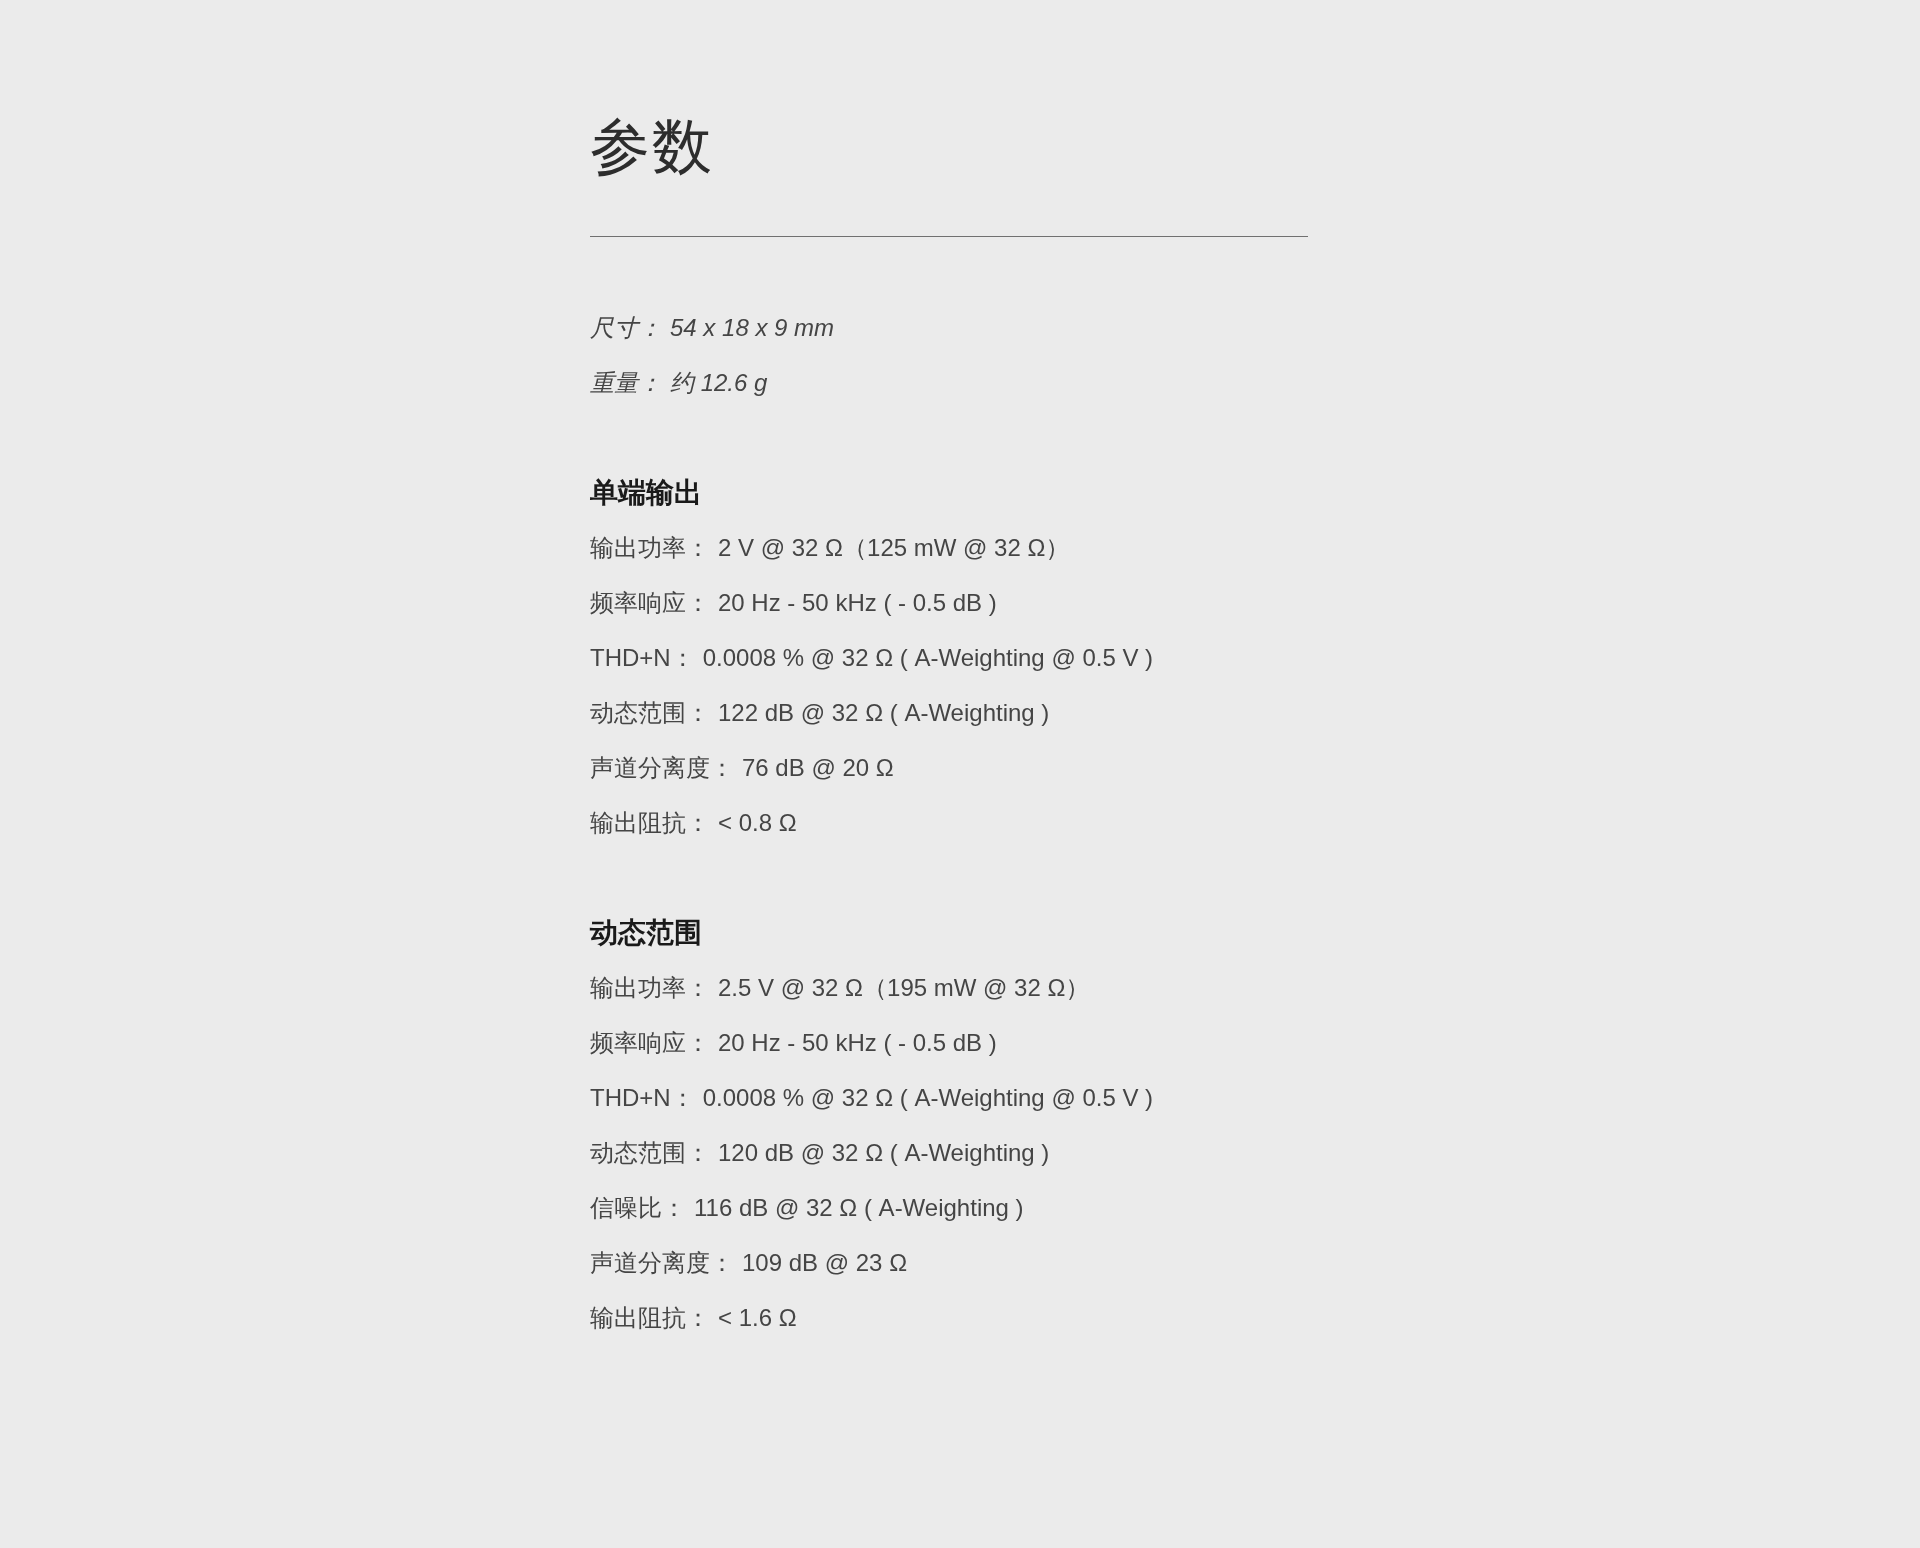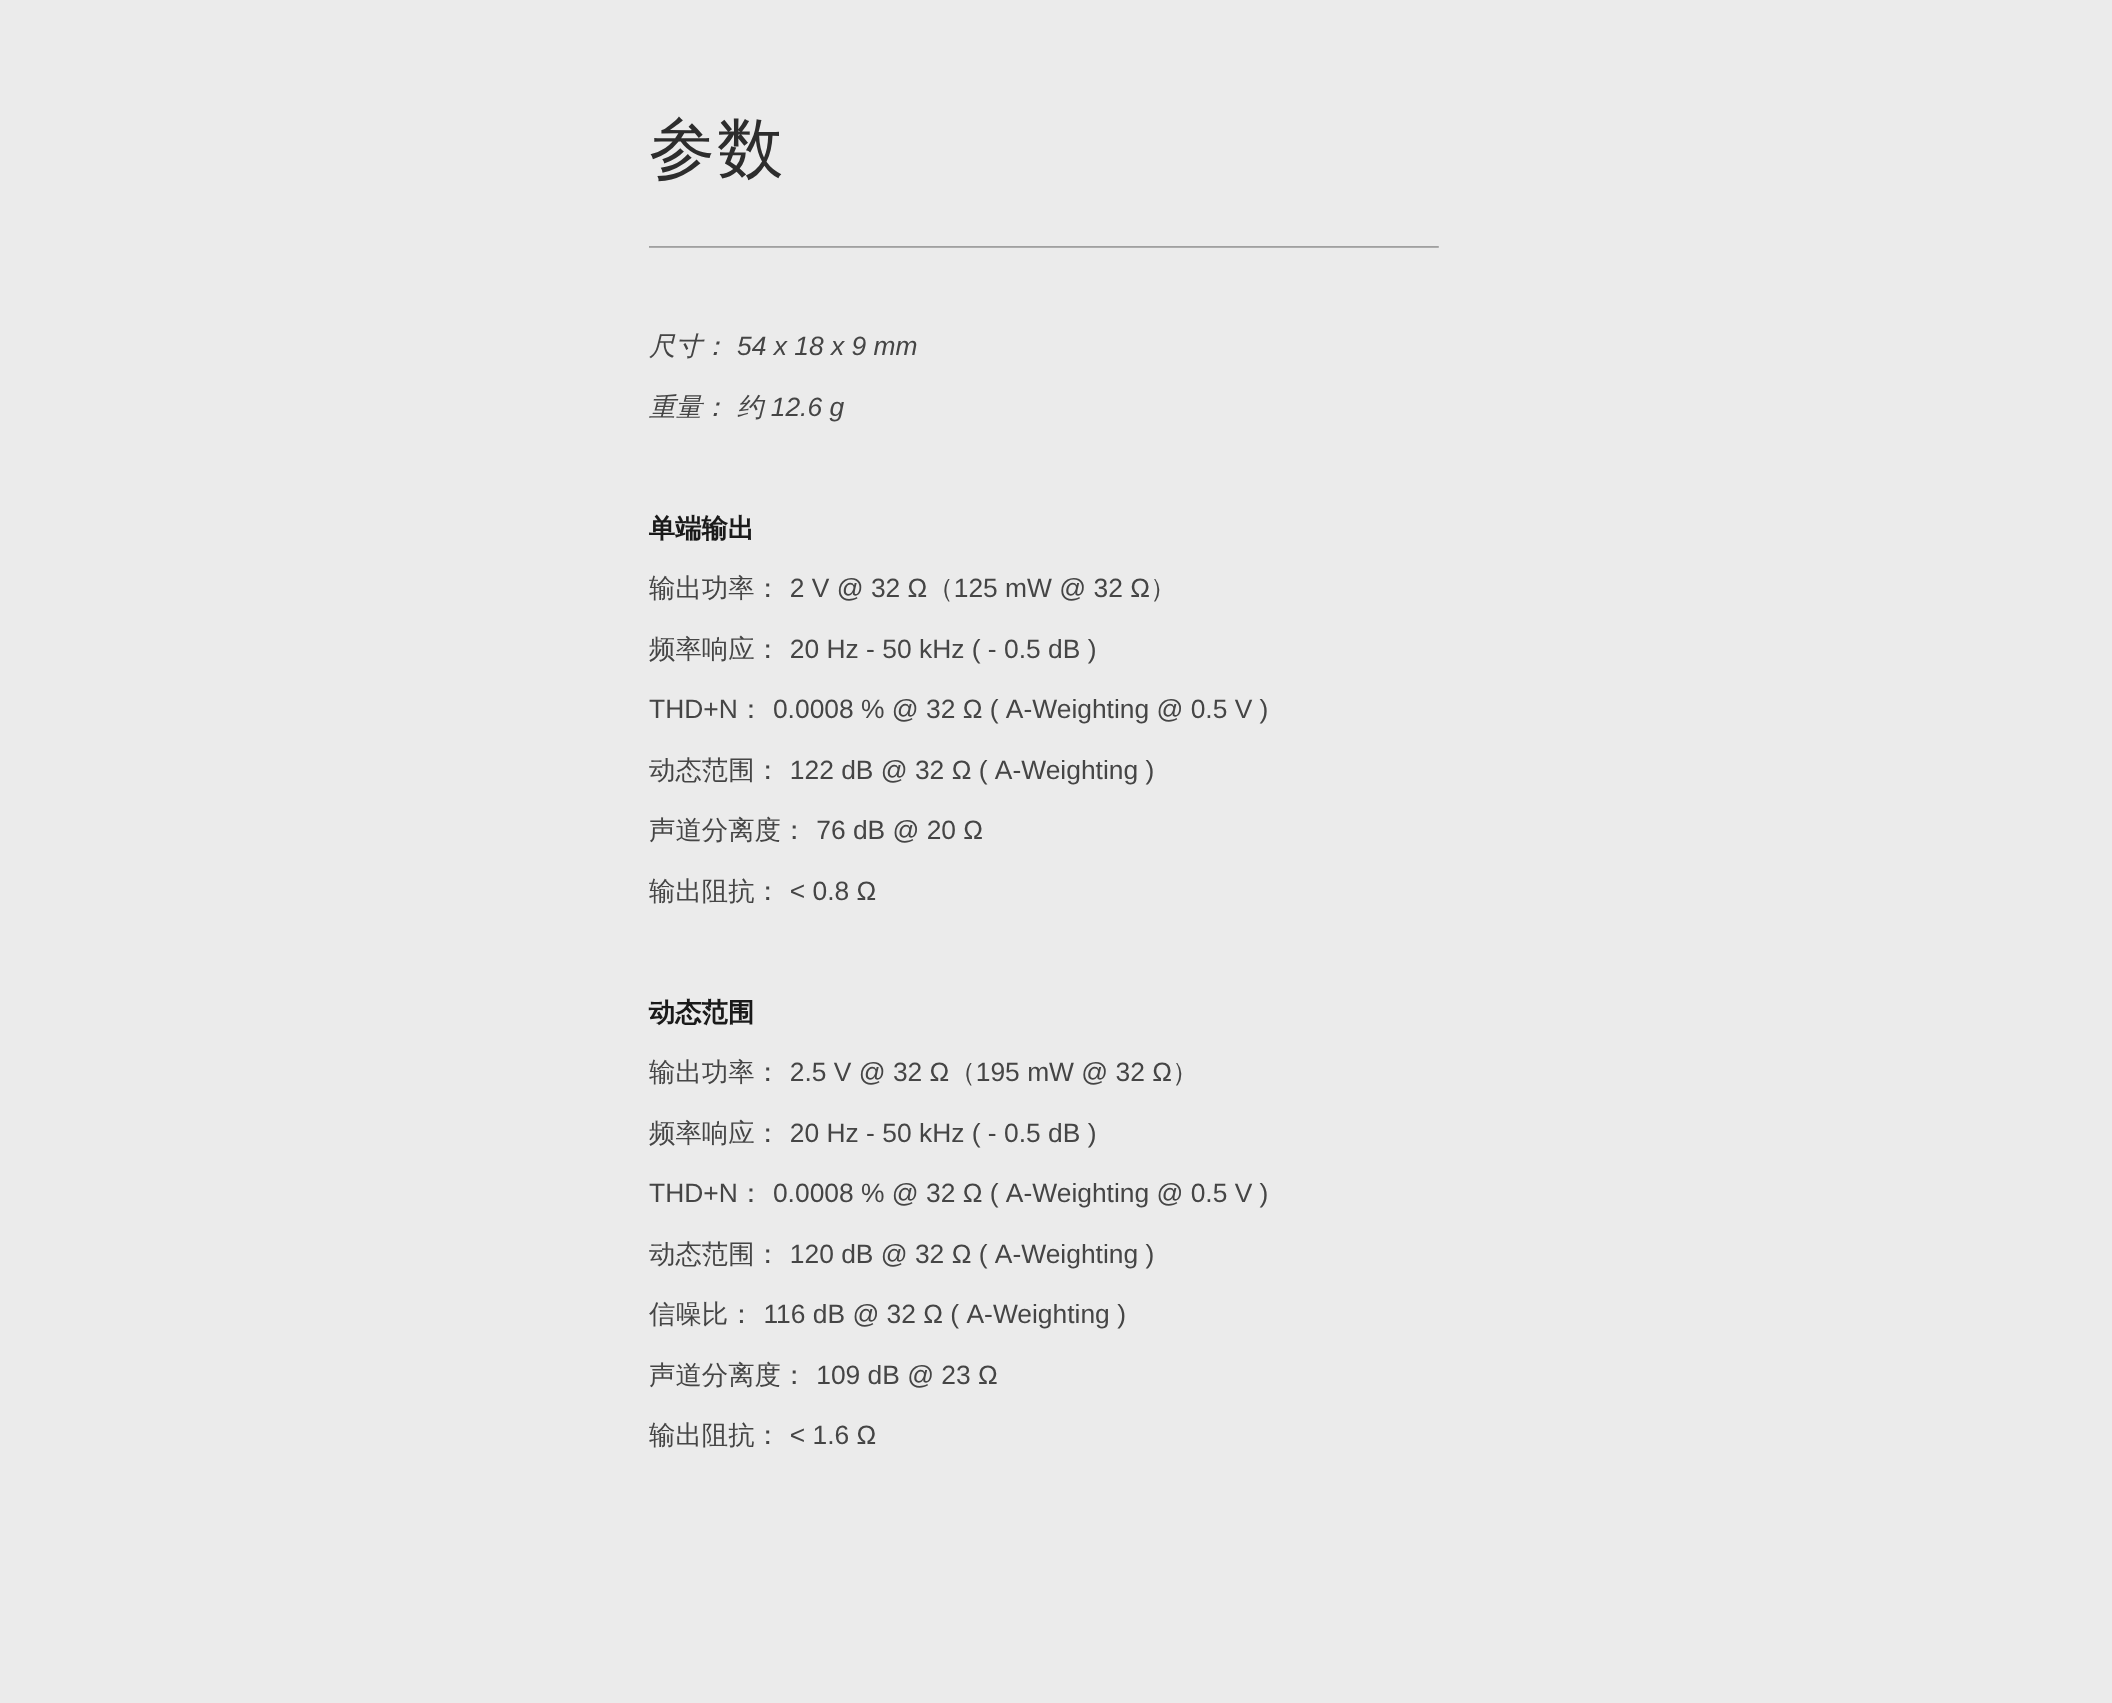--- a/index.html
+++ b/index.html
@@ -11,21 +11,21 @@
   .page {
     position: relative;
     width: 1920px;
     height: 1548px;
     background: #ebebeb;
     overflow: hidden;
   }
   .content {
     position: absolute;
     left: 590px;
-    top: 4px;
+    top: 16px;
     width: 720px;
   }
   .page-title {
     margin: 100px 0 0 0;
     font-size: 60px;
     line-height: 62px;
     font-weight: 200;
     letter-spacing: 2px;
     color: #2d2d2d;
   }
@@ -38,21 +38,21 @@
   }
   .spec-group {
     margin-top: 63px;
     font-style: italic;
   }
   .spec-section {
     margin-top: 55px;
   }
   .section-heading {
     margin: 0;
-    font-size: 24px;
+    font-size: 28px;
     line-height: 55px;
     font-weight: bold;
     color: #1a1a1a;
   }
   .row {
     font-size: 24px;
     line-height: 55px;
     color: #454545;
     white-space: nowrap;
   }

